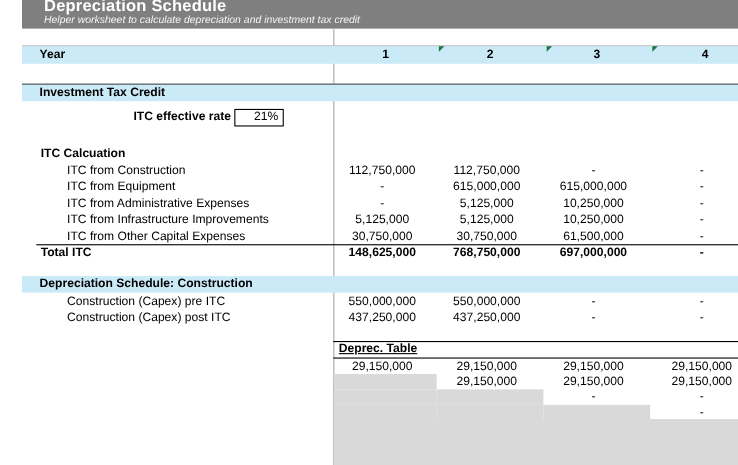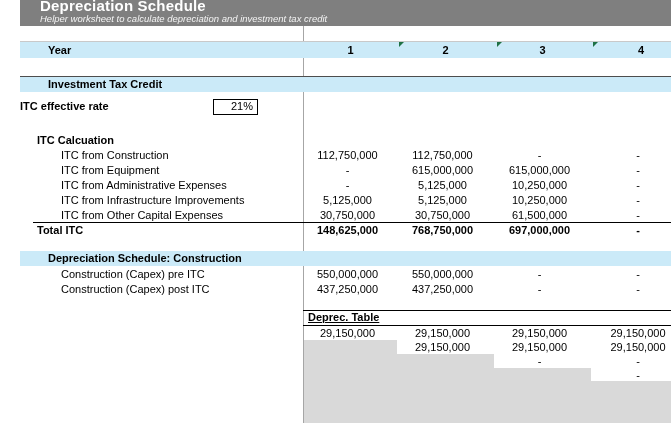--- a/index.html
+++ b/index.html
@@ -15,30 +15,30 @@
   .vline{position:absolute;left:283px;top:26px;width:1px;bottom:0;background:#a6a6a6;}
   
   .row{position:absolute;left:0;right:0;height:15px;display:flex;font-size:11px;line-height:15px;}
   .lbl{width:284px;box-sizing:border-box;padding-left:17px;white-space:nowrap;overflow:hidden;}
   .lbl.ind{padding-left:41px;}
   .c{box-sizing:border-box;text-align:center;padding-right:6px;white-space:nowrap;}
   .c1{width:93px}.c2{width:97px}.c3{width:97px}.c4{width:100px}
   .bold{font-weight:bold;}
   
   .band{position:absolute;left:0;right:0;height:15px;background:#cbeaf8;font-size:11px;line-height:15px;font-weight:bold;z-index:2;}
-  .band .lbl{padding-left:28px;}
+  .band .lbl{padding-left:16px;}
   
   .yearband{top:41px;height:16px;line-height:16px;border-top:1px solid #c9c9c9;}
   .yc{box-sizing:border-box;text-align:center;padding:0;}
   
   .flag{position:absolute;top:42px;width:0;height:0;border-top:5px solid #1e7145;border-right:5px solid transparent;z-index:3;}
   
   .ratebox{position:absolute;left:193px;top:99px;width:45px;height:16px;box-sizing:border-box;
     border:1.5px solid #000;font-size:11px;line-height:13px;text-align:right;padding-right:4px;background:#fff;z-index:2;}
-  .ratelbl{position:absolute;left:0;top:100px;width:190px;font-size:11px;font-weight:bold;}
+  .ratelbl{position:absolute;left:0;top:100px;width:190px;text-align:right;font-size:11px;font-weight:bold;}
   
   .hline{position:absolute;height:1px;background:#000;z-index:2;}
   
   .drow{position:absolute;left:284px;right:0;height:14px;display:flex;font-size:11px;line-height:14px;}
   .drow .c1{width:93px}
   .gc{background:#d9d9d9;}
   .grayblock{position:absolute;left:284px;right:0;top:381px;bottom:0;background:#d9d9d9;}
   .deplabel{position:absolute;left:288px;top:310px;font-size:11px;line-height:15px;font-weight:bold;text-decoration:underline;}
 </style>
 </head>

